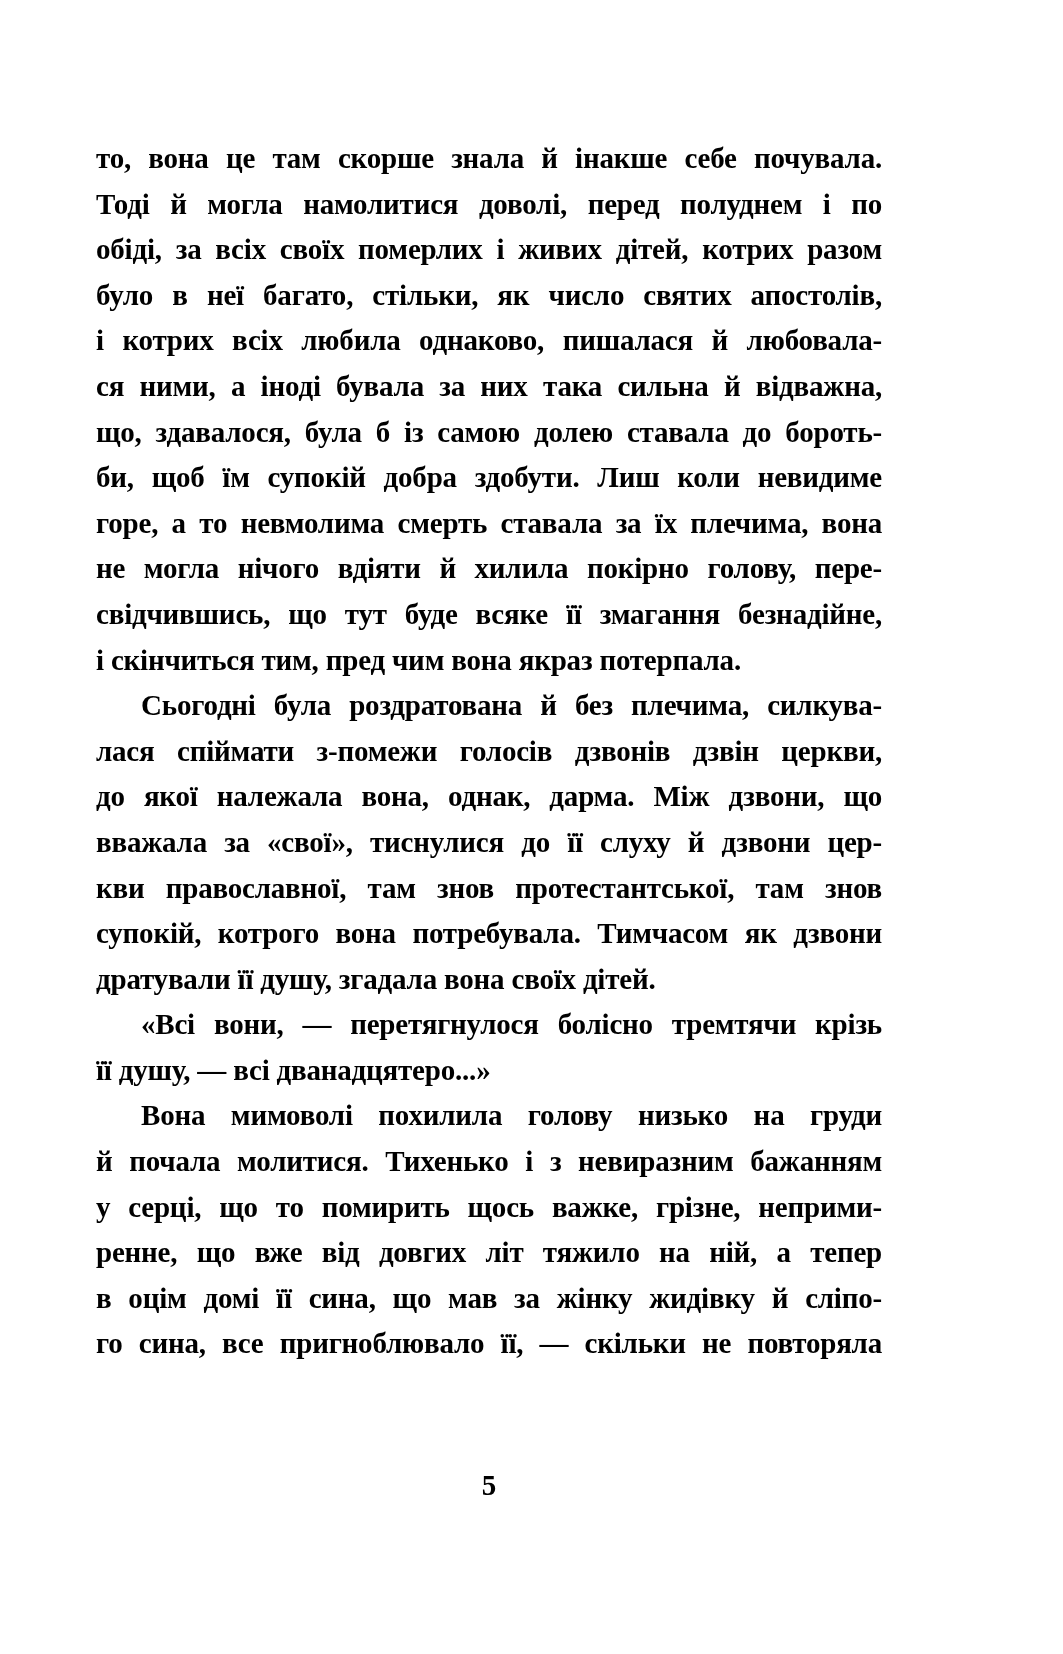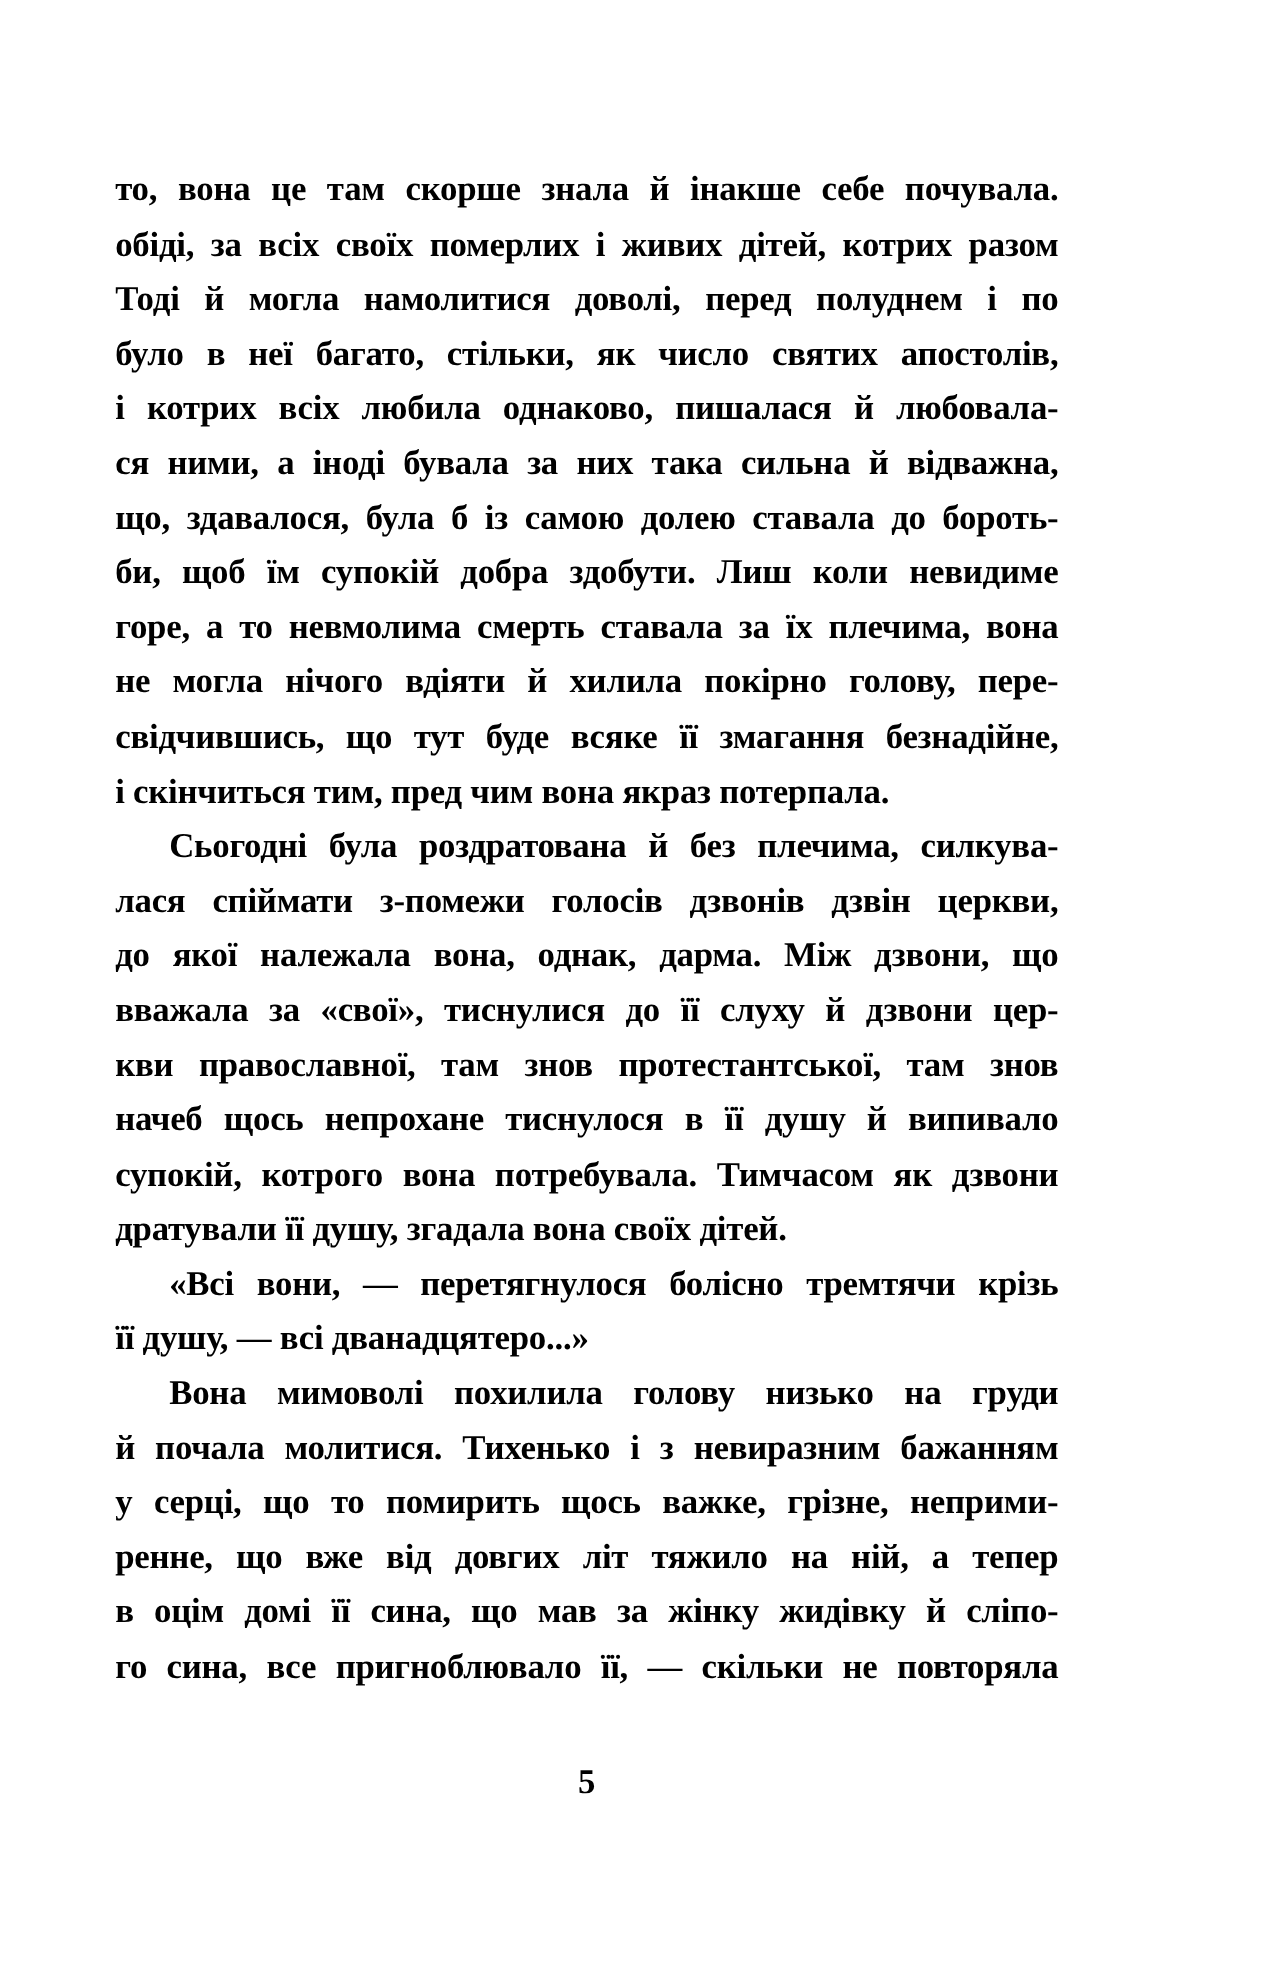--- a/index.html
+++ b/index.html
@@ -58,39 +58,38 @@
     color: #000000;
   }
 </style>
 </head>
 <body>
 
 <div class="page">
   <div class="text-block" id="text-block">
       <div class="paragraph">
         <div class="line">то, вона це там скорше знала й інакше себе почувала.</div>
+        <div class="line">Тоді й могла намолитися доволі, перед полуднем і по</div>
         <div class="line">обіді, за всіх своїх померлих і живих дітей, котрих разом</div>
-        <div class="line">Тоді й могла намолитися доволі, перед полуднем і по</div>
         <div class="line">було в неї багато, стільки, як число святих апостолів,</div>
         <div class="line">і котрих всіх любила однаково, пишалася й любовала-</div>
         <div class="line">ся ними, а іноді бувала за них така сильна й відважна,</div>
         <div class="line">що, здавалося, була б із самою долею ставала до бороть-</div>
         <div class="line">би, щоб їм супокій добра здобути. Лиш коли невидиме</div>
         <div class="line">горе, а то невмолима смерть ставала за їх плечима, вона</div>
         <div class="line">не могла нічого вдіяти й хилила покірно голову, пере-</div>
         <div class="line">свідчившись, що тут буде всяке її змагання безнадійне,</div>
         <div class="line lastline">і скінчиться тим, пред чим вона якраз потерпала.</div>
       </div>
       <div class="paragraph">
         <div class="line indent">Сьогодні була роздратована й без плечима, силкува-</div>
         <div class="line">лася спіймати з-помежи голосів дзвонів дзвін церкви,</div>
         <div class="line">до якої належала вона, однак, дарма. Між дзвони, що</div>
         <div class="line">вважала за «свої», тиснулися до її слуху й дзвони цер-</div>
         <div class="line">кви православної, там знов протестантської, там знов</div>
-        <div class="line">начеб щось непрохане тиснулося в її душу й випивало</div>
         <div class="line">супокій, котрого вона потребувала. Тимчасом як дзвони</div>
         <div class="line lastline">дратували її душу, згадала вона своїх дітей.</div>
       </div>
       <div class="paragraph">
         <div class="line indent">«Всі вони, — перетягнулося болісно тремтячи крізь</div>
         <div class="line lastline">її душу, — всі дванадцятеро...»</div>
       </div>
       <div class="paragraph">
         <div class="line indent">Вона мимоволі похилила голову низько на груди</div>
         <div class="line">й почала молитися. Тихенько і з невиразним бажанням</div>

